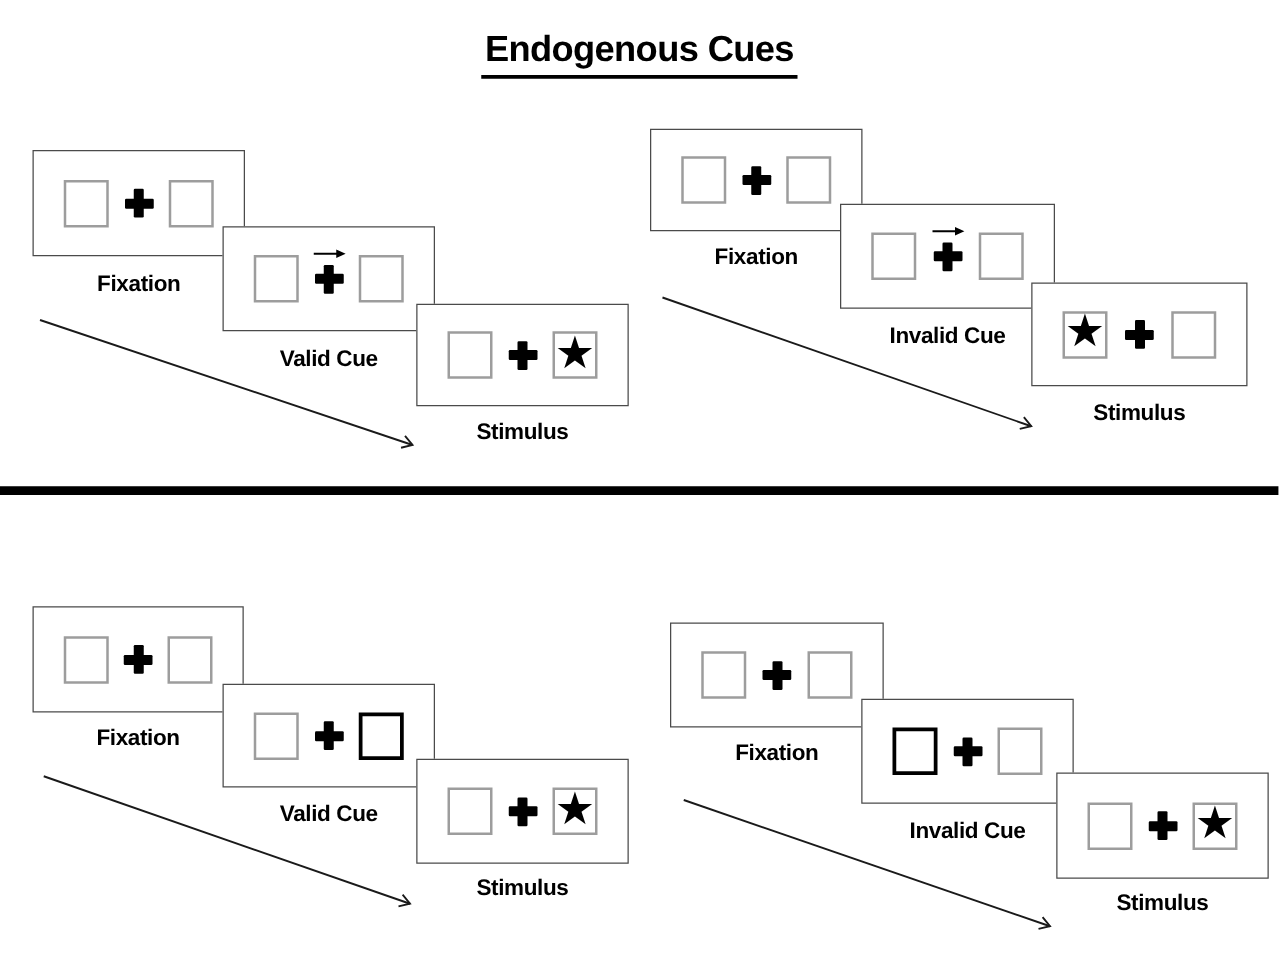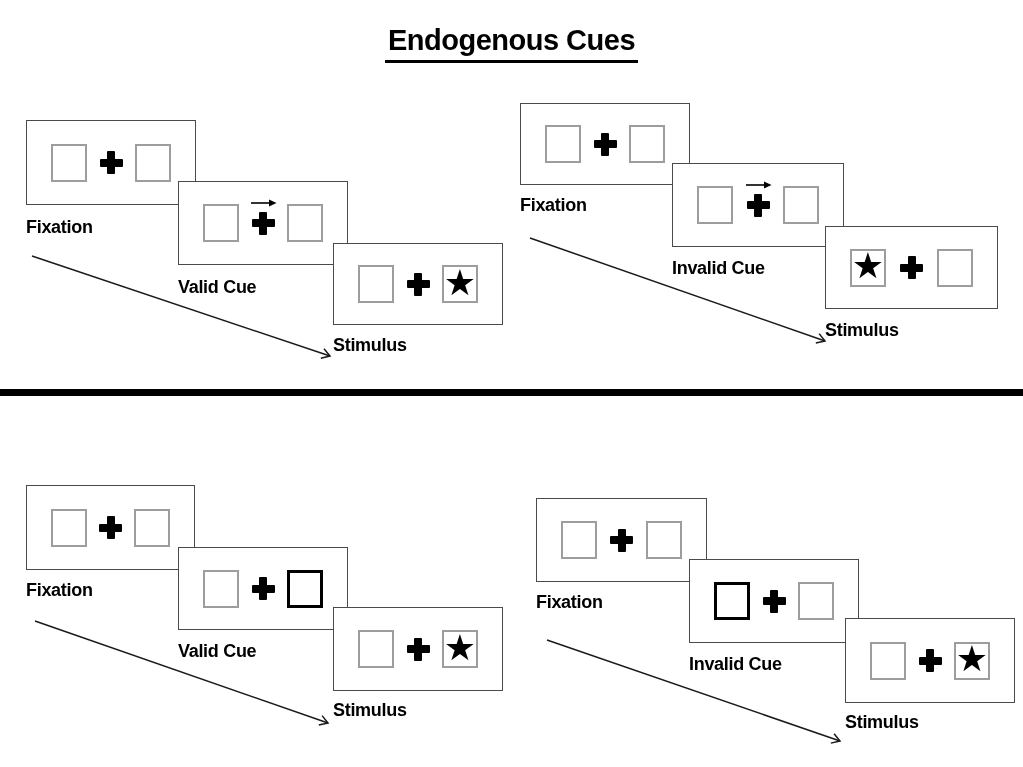--- a/index.html
+++ b/index.html
@@ -70,20 +70,21 @@
     background: var(--ink, #000); border-radius: 1px;
   }
   .plus::after {
     content: ""; position: absolute; top: 0; bottom: 0; left: 7.5px; width: 8px;
     background: var(--ink, #000); border-radius: 1px;
   }
   .plus-wrap { position: relative; width: 23px; height: 23px; flex: 0 0 auto; }
   .cue-arrow { position: absolute; top: -16px; left: -2px; }
   .plabel {
     position: absolute;
+    text-align: center;
     font-weight: bold;
     font-size: 18px;
     letter-spacing: -0.3px;
     color: var(--ink, #000);
   }
   .overlay { position: absolute; left: 0; top: 0; pointer-events: none; }
 </style>
 </head>
 <body>
 

